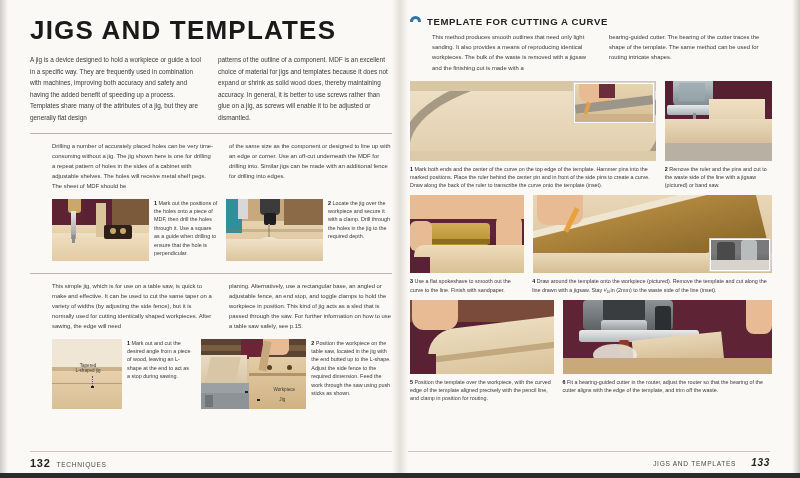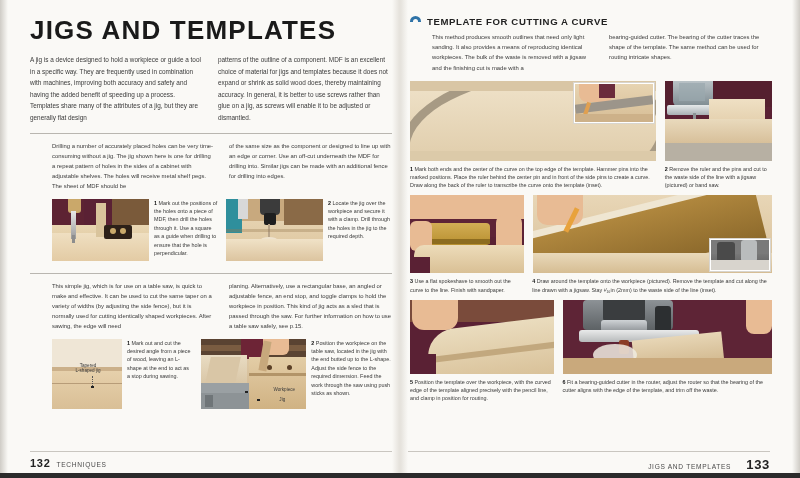--- a/index.html
+++ b/index.html
@@ -96,21 +96,21 @@
   .leader{position:absolute;border-left:1px dotted #555;}
 
   
   .footer{
     position:absolute;left:0;bottom:5px;width:800px;height:22px;
   }
   .foot-rule{position:absolute;left:30px;top:0;width:740px;height:1px;background:#c9c6c0;}
   .foot-l{position:absolute;left:30px;top:6px;font-size:6.6px;letter-spacing:.7px;color:#4a4a4a;}
   .foot-l b{font-size:11px;color:#222;margin-right:6px;}
   .foot-r{position:absolute;right:30px;top:6px;font-size:6.6px;letter-spacing:.7px;color:#4a4a4a;}
-  .foot-r b{font-size:13px;color:#222;margin-left:15px;}
+  .foot-r b{font-size:10px;color:#222;margin-left:15px;font-style:italic;}
 </style>
 </head>
 <body>
 
 <div class="page">
 
   <div class="gutter"></div>
 
   <div class="col col-left">
 

